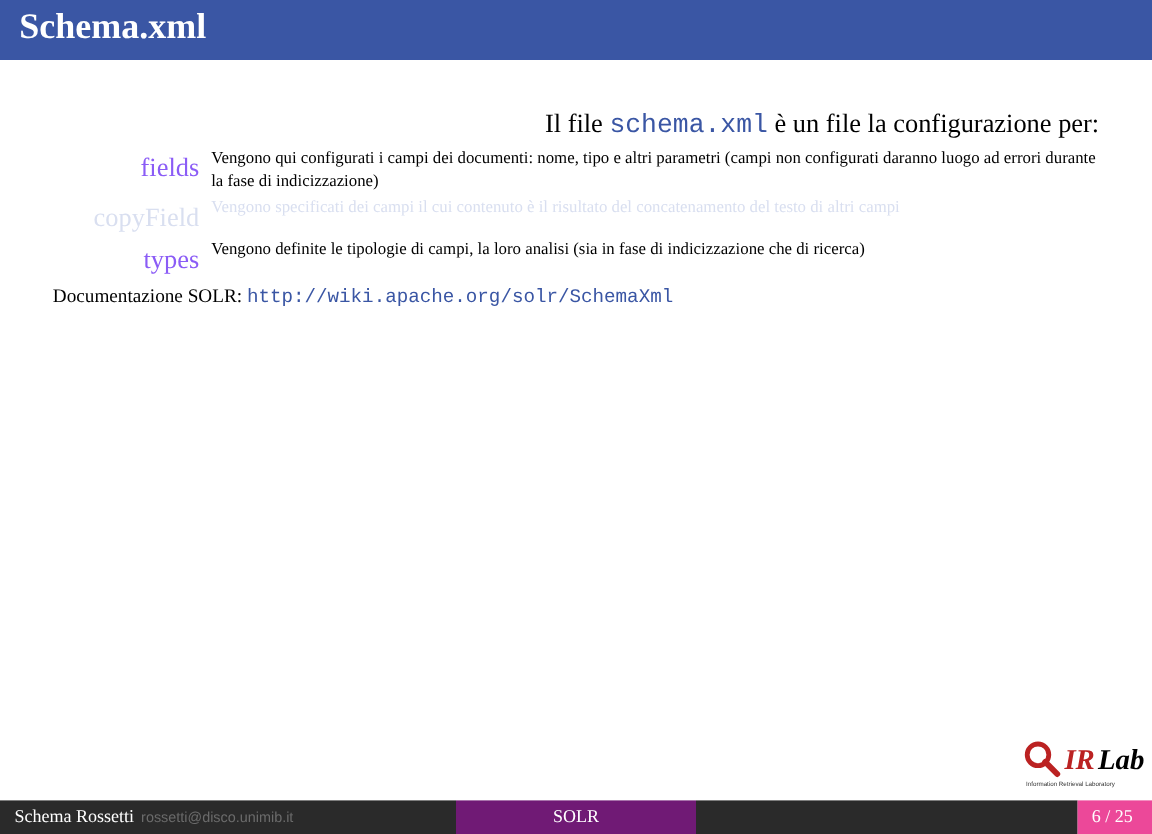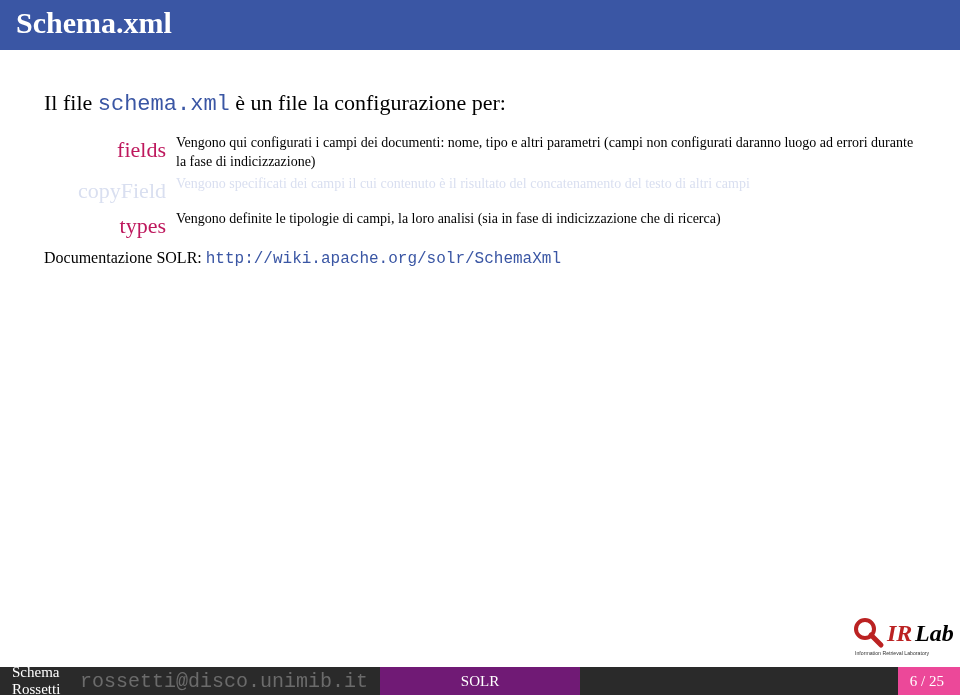--- a/index.html
+++ b/index.html
@@ -18,40 +18,41 @@
     font-weight: bold;
     padding: 6px 16px 10px 16px;
   }
   .content {
     padding: 38px 44px 0 44px;
     font-size: 22px;
     color: #000000;
     line-height: 1.35;
   }
   .intro {
-    margin-bottom: 14px;
+    margin-bottom: 4px;
+    text-align: right;
   }
   .tt {
     font-family: 'Courier New', monospace;
     color: #3a56a4;
   }
   .deflist {
     margin-left: 0;
   }
   .defrow {
     display: flex;
     align-items: flex-start;
     margin-bottom: 4px;
   }
   .term {
     width: 132px;
     text-align: right;
     padding-right: 10px;
     font-size: 22px;
-    color: #be185d;
+    color: #8b5cf6;
     flex-shrink: 0;
     padding-top: 1px;
   }
   .term.faded { color: #d9dff0; }
   .desc {
     flex: 1;
     font-size: 14px;
     color: #000000;
   }
   .desc.faded { color: #d9dff0; }
@@ -75,22 +76,22 @@
     align-items: center;
     padding: 0 12px;
   }
   .footer .left {
     background: #2a2a2a;
     width: 380px;
   }
   .footer .left .email {
     color: #6b6b6b;
     margin-left: 6px;
-    font-family: Liberation Mono, monospace;
-    font-size: 20px;
+    font-family: Liberation Sans, sans-serif;
+    font-size: 12px;
   }
   .footer .mid {
     background: #701a75;
     flex: 0 0 200px;
     justify-content: center;
   }
   .footer .gap {
     background: #2a2a2a;
     flex: 1;
   }

